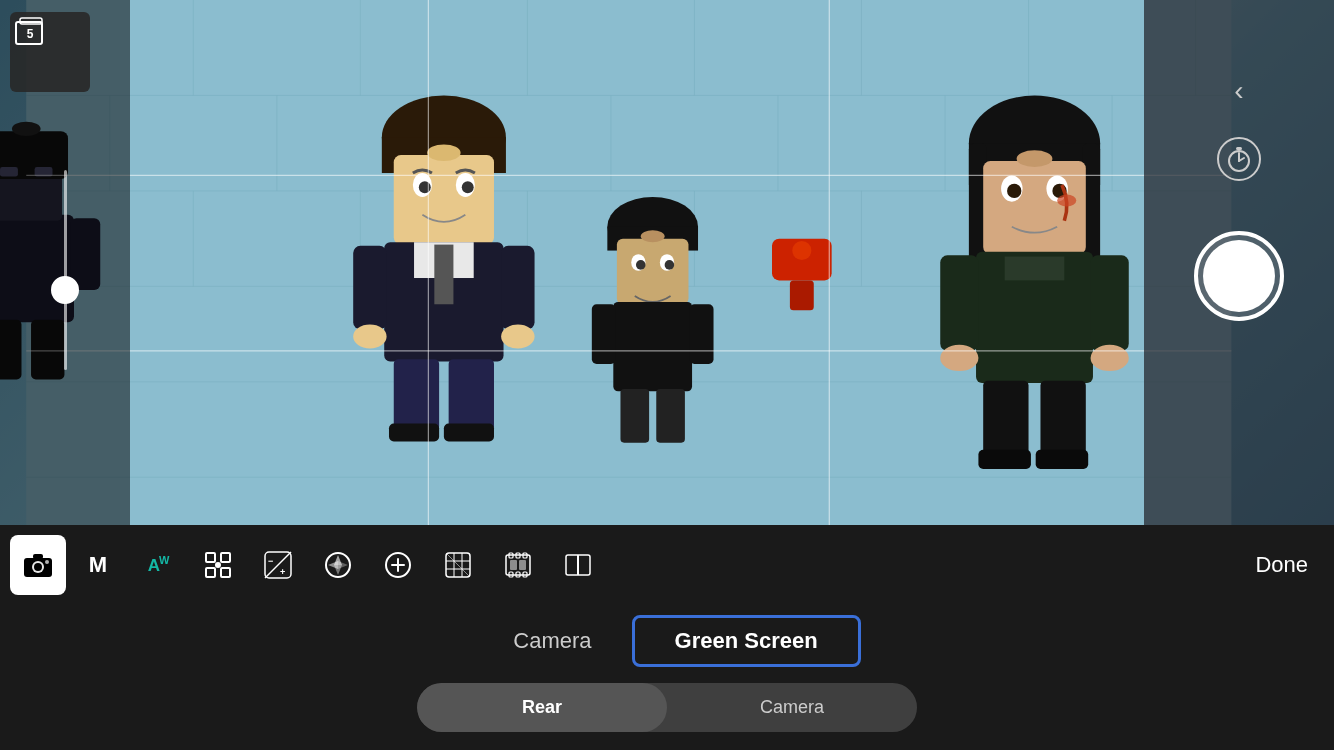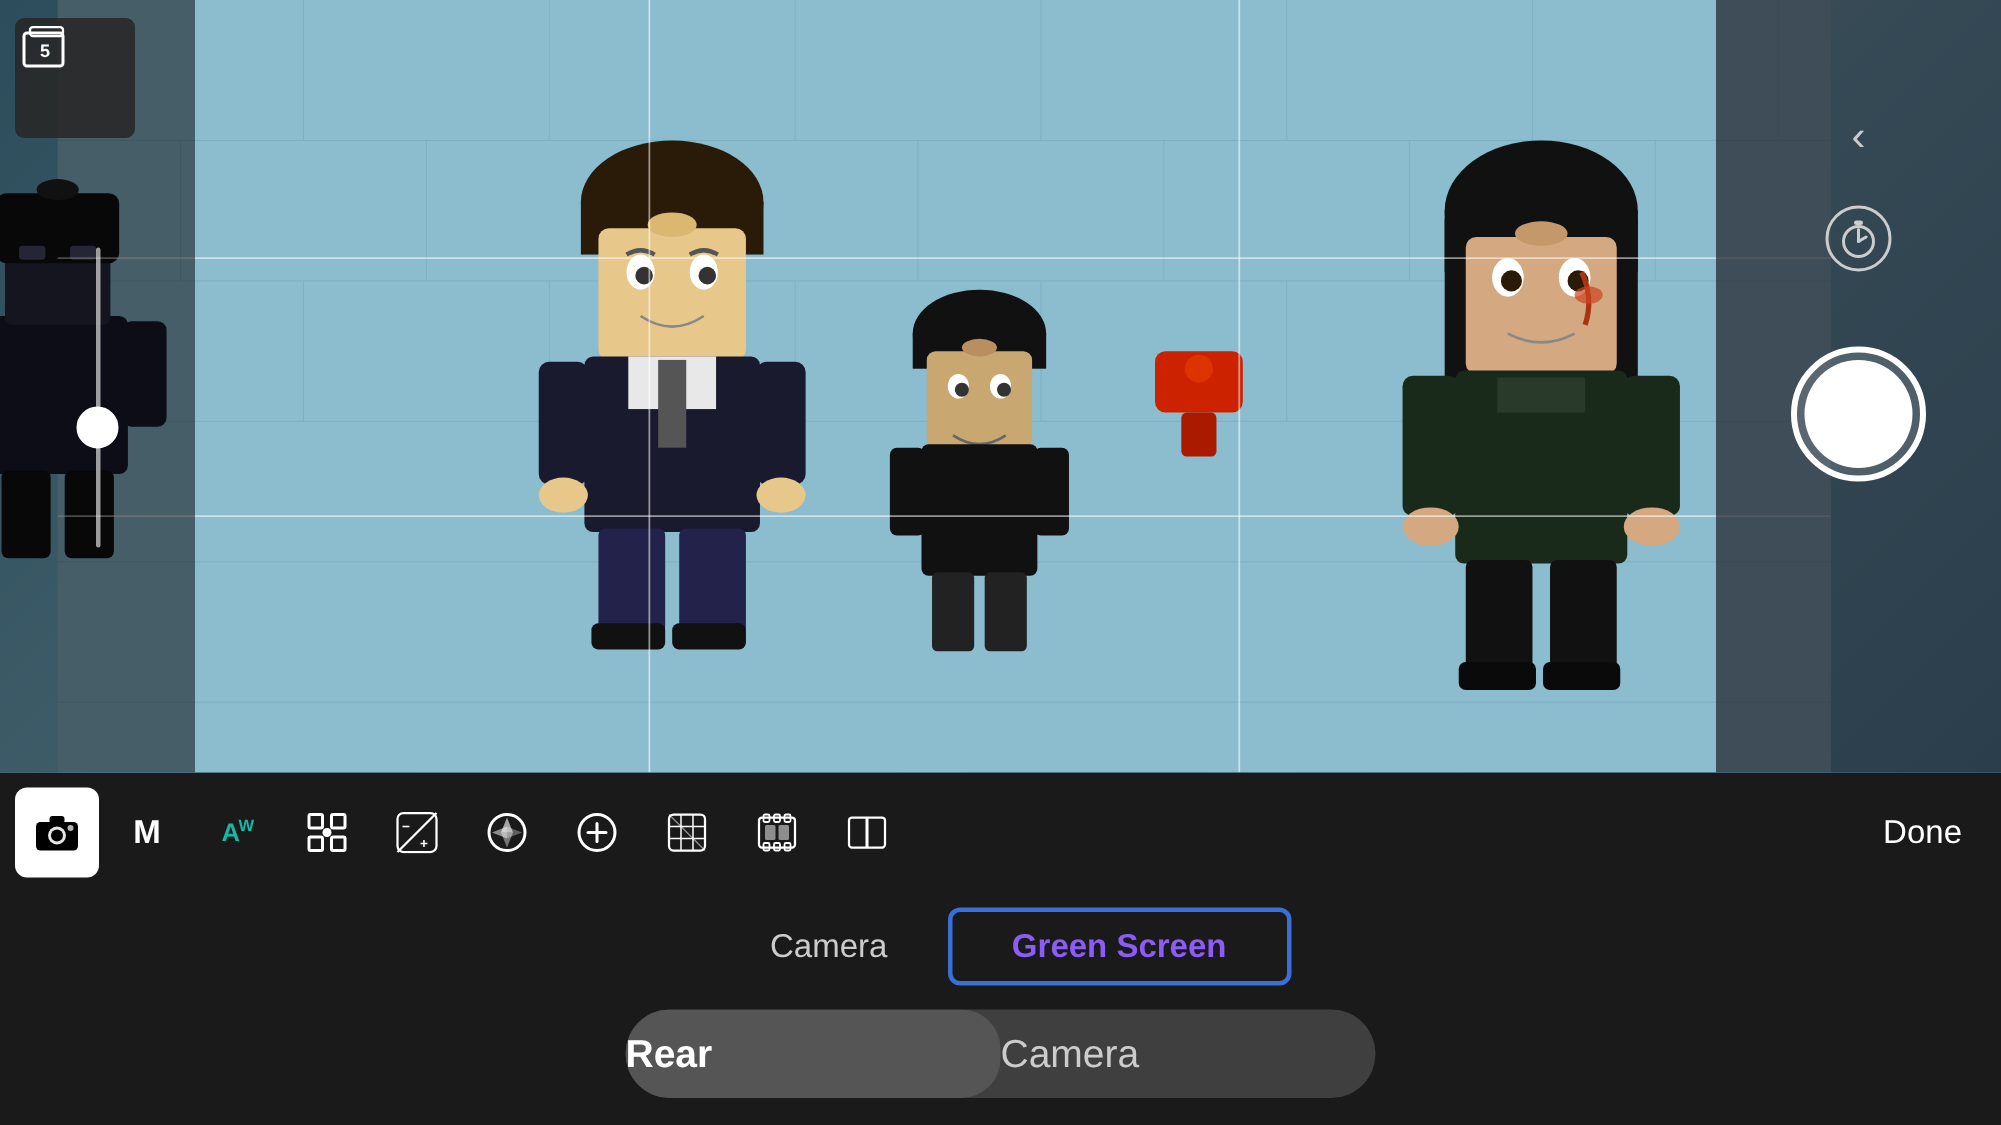--- a/index.html
+++ b/index.html
@@ -184,21 +184,21 @@
     .mode-tab {
       font-size: 22px;
       font-weight: 500;
       color: #ccc;
       padding: 12px 40px;
       cursor: pointer;
       border-radius: 6px;
     }
 
     .mode-tab.active {
-      color: #8b5cf6;
+      color: #ffffff;
       font-weight: 700;
       border: 3px solid #3a6fd8;
       border-radius: 8px;
       padding: 10px 40px;
     }
 
     #camera-switch {
       display: flex;
       justify-content: center;
       padding: 0 0 18px;
@@ -208,22 +208,22 @@
       display: flex;
       background: rgba(80,80,80,0.7);
       border-radius: 30px;
       overflow: hidden;
       width: 500px;
     }
 
     .switch-btn {
       flex: 1;
       padding: 14px 0;
-      text-align: left;
-      font-size: 26px;
+      text-align: center;
+      font-size: 18px;
       font-weight: 500;
       color: #ccc;
       cursor: pointer;
       border-radius: 26px;
     }
 
     .switch-btn.active {
       background: #555;
       color: #fff;
       font-weight: 600;

